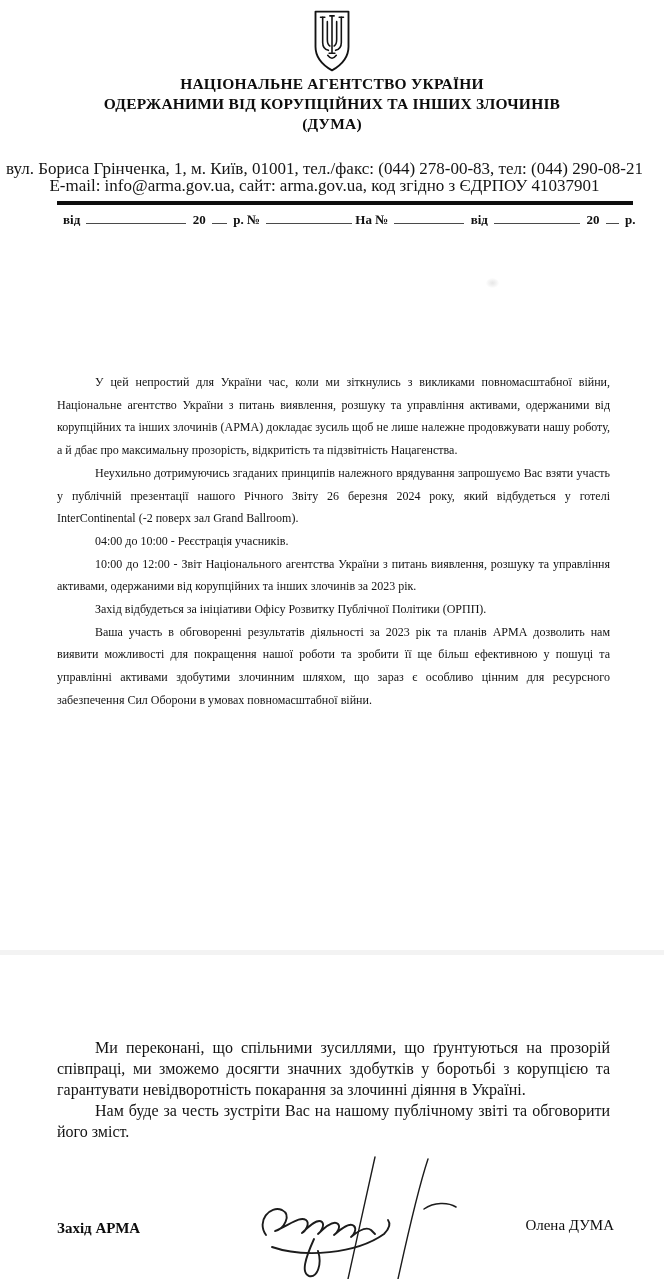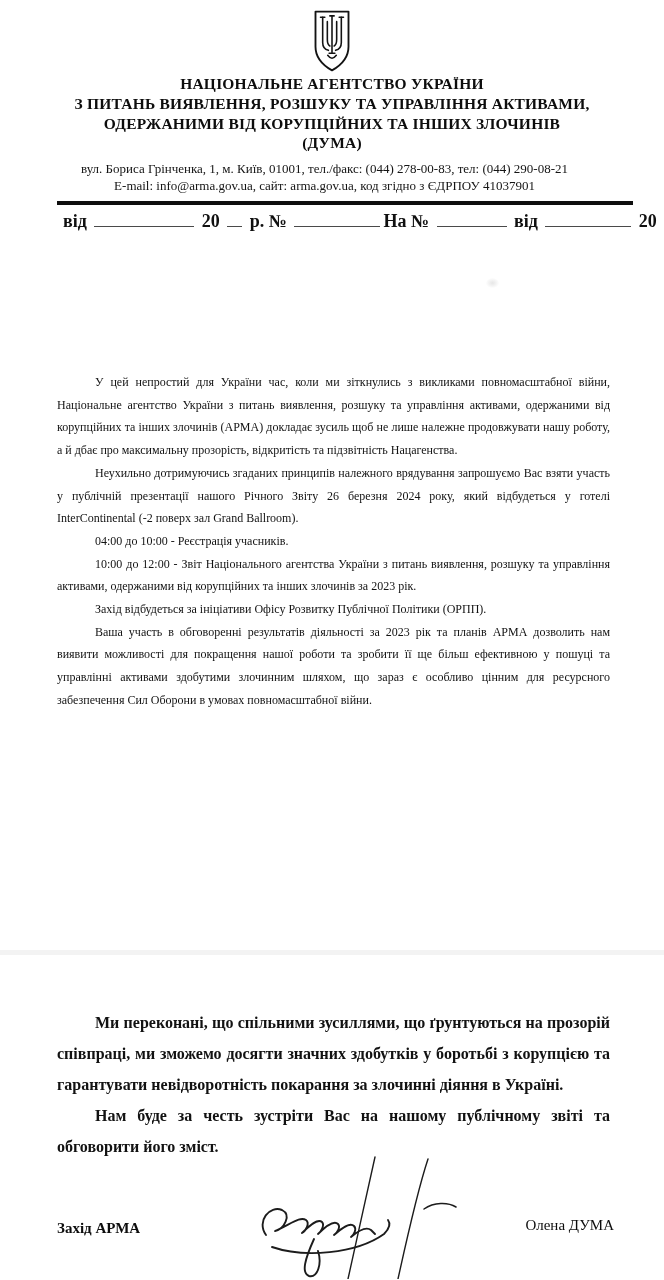--- a/index.html
+++ b/index.html
@@ -10,39 +10,39 @@
     overflow:hidden;
   }
   .emblem { position:absolute; top:8px; left:50%; transform:translateX(-50%); }
   .org {
     position:absolute; top:74px; left:0; right:0;
     text-align:center; font-weight:bold; font-size:15.5px;
     line-height:19.8px; letter-spacing:.2px; color:#0d0d0d;
   }
   .addr {
     position:absolute; top:161px; left:0; right:15px;
-    text-align:center; font-size:13px; line-height:16.6px; color:#141414;
+    text-align:center; font-size:17px; line-height:16.6px; color:#141414;
   }
   .rule { position:absolute; top:201px; left:57px; width:576px; height:3.5px; background:#0e0e0e; }
   .refline {
     position:absolute; top:211px; left:63px; width:562px;
     display:flex; justify-content:space-between; align-items:flex-end;
-    font-weight:bold; font-size:18px; color:#101010; white-space:nowrap;
+    font-weight:bold; font-size:13px; color:#101010; white-space:nowrap;
   }
   .refgroup span { vertical-align:baseline; }
   .blank { display:inline-block; border-bottom:1.3px solid #4a4a4a; height:12px; margin:0 3px; }
   .b100 { width:100px; } .b88 { width:86px; } .b16 { width:15px; } .b72 { width:70px; } .b13 { width:13px; }
   .bodytext {
     position:absolute; top:371px; left:57px; width:553px;
     font-size:12px; line-height:22.7px; color:#121212;
   }
   .bodytext p, .closing p { margin:0; text-indent:38px; text-align:justify; }
   .closing {
-    position:absolute; top:1007px; left:57px; width:553px;
-    font-size:16px; line-height:31px; color:#121212;font-weight:bold;
+    position:absolute; top:1037px; left:57px; width:553px;
+    font-size:16px; line-height:21px; color:#121212;
   }
   .scanband { position:absolute; top:950px; left:0; width:664px; height:5px; background:#f3f3f3; }
   .smudge {
     position:absolute; top:278px; left:486px; width:13px; height:10px;
     background:radial-gradient(ellipse at center, #e6e6e6 0%, #ffffff 75%);
     border-radius:50%;
   }
   .sig-position { position:absolute; top:1220px; left:57px; font-weight:bold; font-size:15px; color:#0d0d0d; }
   .sig-name { position:absolute; top:1217px; right:50px; font-weight:normal; font-size:15px; color:#0d0d0d; }
   .signature-svg { position:absolute; top:1155px; left:248px; }
@@ -63,21 +63,20 @@
         <path d="M38.5,19 V44 Q38.5,51 35,53"></path>
         <path d="M16,13 H22 M42,13 H48 M29,11 H35"></path>
         <path d="M26,66 Q32,74 38,66"></path>
         <path d="M28,63 H36"></path>
       </g>
     </svg>
   </div>
 
   <div class="org">
     <div>НАЦІОНАЛЬНЕ АГЕНТСТВО УКРАЇНИ</div>
-    <div>З ПИТАНЬ ВИЯВЛЕННЯ, РОЗШУКУ ТА УПРАВЛІННЯ АКТИВАМИ,</div>
     <div>ОДЕРЖАНИМИ ВІД КОРУПЦІЙНИХ ТА ІНШИХ ЗЛОЧИНІВ</div>
     <div>(ДУМА)</div>
   </div>
 
   <div class="addr">
     <div>вул. Бориса Грінченка, 1, м. Київ, 01001, тел./факс: (044) 278-00-83, тел: (044) 290-08-21</div>
     <div>E-mail: info@arma.gov.ua, сайт: arma.gov.ua, код згідно з ЄДРПОУ 41037901</div>
   </div>
 
   <div class="rule"></div>

